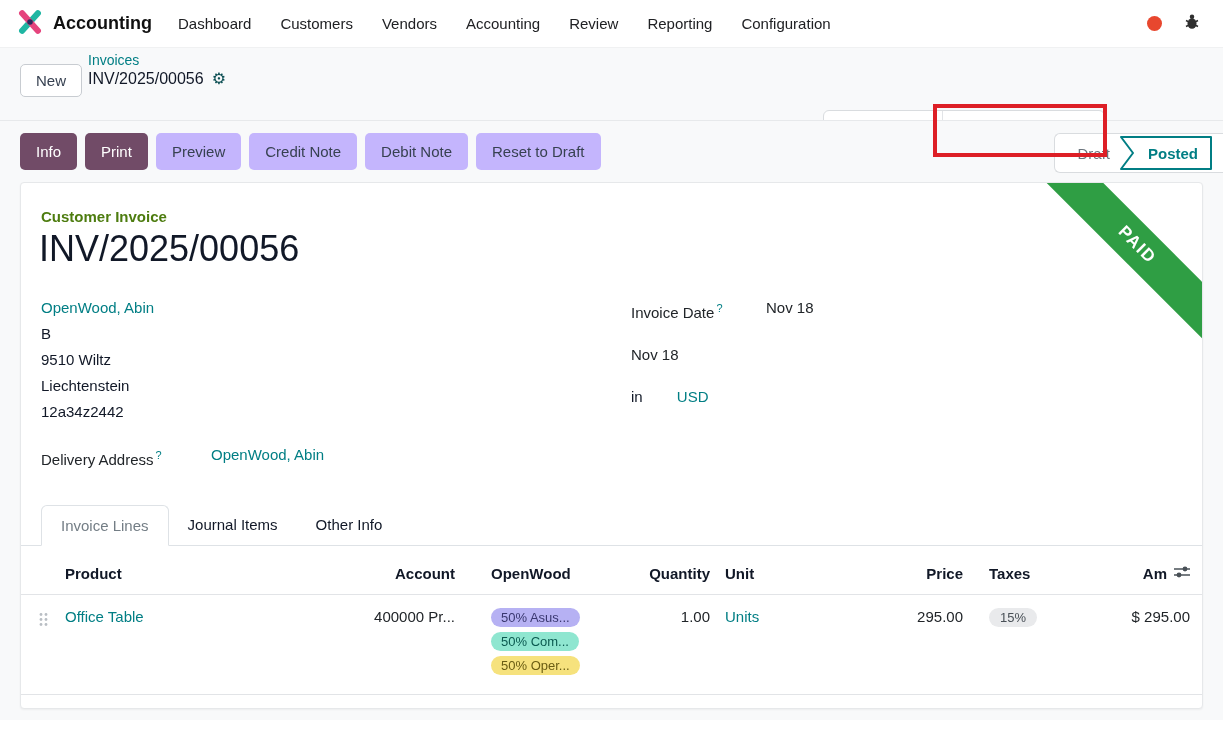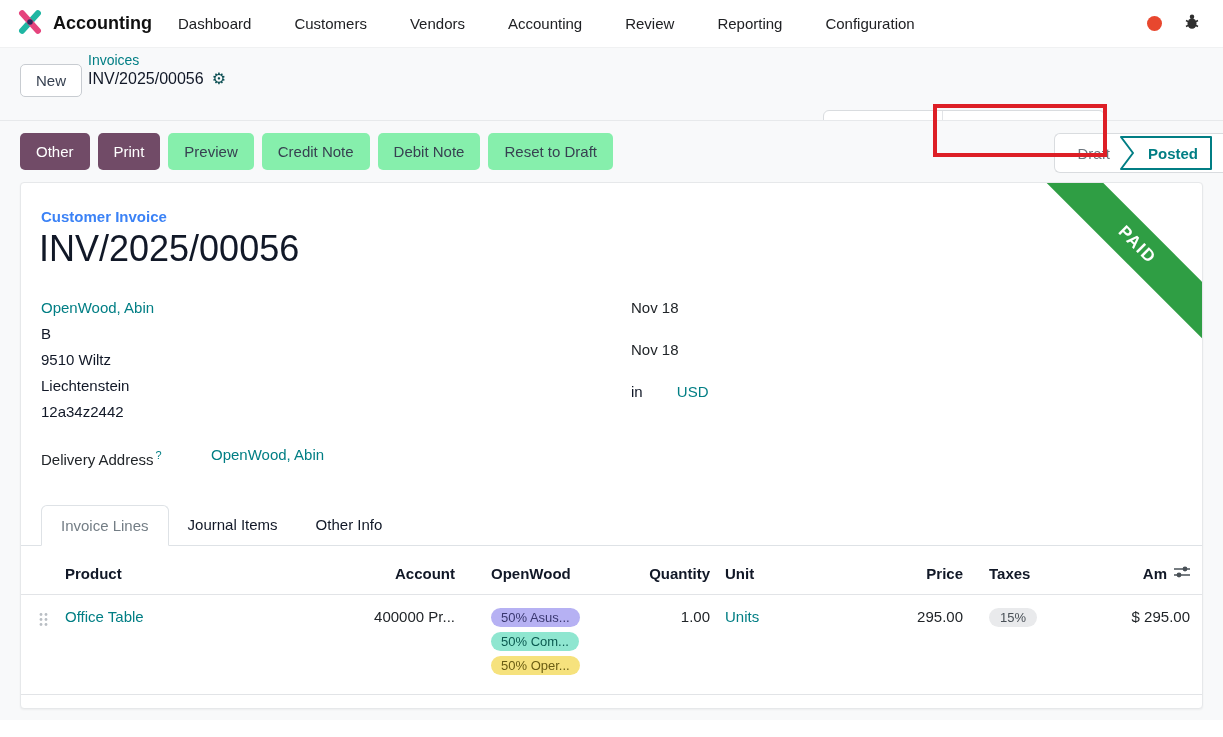--- a/index.html
+++ b/index.html
@@ -5,21 +5,21 @@
   * { box-sizing: border-box; }
   body {
     margin: 0; width: 1223px; height: 737px; overflow: hidden;
     font-family: "Liberation Sans", sans-serif; background: #f8f9fa; color: #212529;
     position: relative;
   }
   
   .topnav { height: 48px; background: #fff; display: flex; align-items: center; padding: 0 14px 0 16px; border-bottom: 1px solid #f0f1f2; }
   .brand { display: flex; align-items: center; gap: 9px; margin-right: 26px; cursor: pointer; }
   .app-name { font-size: 18px; font-weight: 700; color: #111; }
-  .menu { display: flex; gap: 43px; font-size: 15px; color: #202124; }
+  .menu { display: flex; gap: 29px; font-size: 15px; color: #202124; }
   .menu span { cursor: pointer; }
   .nav-right { margin-left: auto; display: flex; align-items: center; gap: 21px; padding-right: 8px; }
   .record-dot { width: 15px; height: 15px; border-radius: 50%; background: #e8472e; }
 
   
   .control-panel { position: relative; height: 72px; background: #f8f9fa; }
   .btn-new { position: absolute; left: 20px; top: 16px; padding: 7px 15px; background: #fff; border: 1px solid #c8ccd1; border-radius: 5px; font-size: 15px; color: #374151; cursor: pointer; font-family: inherit; }
   .breadcrumb { position: absolute; left: 88px; top: 4px; }
   .bc-parent { font-size: 14px; color: #017E84; cursor: pointer; }
   .bc-current-row { display: flex; align-items: center; gap: 8px; margin-top: 2px; }
@@ -30,31 +30,31 @@
   .smart-btn { display: flex; align-items: center; gap: 10px; padding: 0 16px; font-size: 13px; color: #374151; background: transparent; border: none; cursor: pointer; font-family: inherit; }
   .smart-btn + .smart-btn { border-left: 1px solid #e2e4e7; }
   .payments-text { display: flex; flex-direction: column; line-height: 15px; text-align: left; }
   .dollar { color: #017E84; font-size: 17px; font-weight: 700; }
   .annotation { position: absolute; left: 933px; top: 56px; width: 174px; height: 53px; border: 4px solid #dd1f26; z-index: 5; pointer-events: none; }
 
   
   .action-bar { position: relative; height: 62px; background: #f8f9fa; border-top: 1px solid #e7e9eb; display: flex; align-items: center; gap: 8px; padding-left: 20px; }
   .btn { height: 37px; padding: 0 16px; border-radius: 5px; font-size: 15px; border: none; cursor: pointer; font-family: inherit; }
   .btn-primary { background: #714B67; color: #fff; }
-  .btn-sec { background: #86efac; color: #374151; }
+  .btn-sec { background: #c4b5fd; color: #374151; }
   .statusbar { position: absolute; right: 0; top: 12px; height: 40px; background: #fff; border: 1px solid #d9dcdf; border-right: none; border-radius: 6px 0 0 6px; display: flex; align-items: center; padding: 0 7px 0 22px; }
   .status-draft { color: #6c757d; font-size: 15px; margin-right: 10px; cursor: pointer; }
   .posted-wrap { position: relative; width: 96px; height: 34px; cursor: pointer; }
   .posted-wrap svg { position: absolute; inset: 0; }
   .posted-label { position: absolute; inset: 0; display: flex; align-items: center; justify-content: center; padding-left: 10px; color: #017E84; font-size: 15px; font-weight: 600; }
 
   
   .sheet { position: relative; margin: 0 20px; height: 527px; background: #fff; border: 1px solid #e6e8ea; border-radius: 4px; overflow: hidden; box-shadow: 0 1px 2px rgba(0,0,0,0.05); }
   .ribbon { position: absolute; top: 42px; right: -60px; width: 250px; transform: rotate(45deg); background: #2f9e44; color: #fff; text-align: center; font-size: 17px; font-weight: 700; letter-spacing: 1.5px; padding: 10px 0; z-index: 2; }
-  .doc-type { margin: 25px 0 0 20px; font-size: 15px; font-weight: 700; color: #3b82f6; }
+  .doc-type { margin: 25px 0 0 20px; font-size: 15px; font-weight: 700; color: #4d7c0f; }
   .inv-title { margin: 3px 0 0 18px; font-size: 36px; font-weight: 500; color: #111827; }
 
   .fields { display: flex; margin: 25px 0 0 20px; }
   .fcol-left { width: 590px; }
   .frow { display: flex; line-height: 26px; font-size: 15px; }
   .flabel { width: 170px; color: #212529; }
   .fcol-right .flabel { width: 135px; }
   .flabel sup { color: #017E84; font-size: 11px; margin-left: 2px; }
   .link { color: #017E84; text-decoration: none; cursor: pointer; }
   .addr div { line-height: 26px; color: #111827; }
@@ -151,21 +151,21 @@
     </button>
     <button class="smart-btn">
       <span class="dollar">$</span>
       <span>Cash Basis Entries</span>
     </button>
   </div>
   <div class="annotation"></div>
 </div>
 
 <div class="action-bar">
-  <button class="btn btn-primary">Other</button>
+  <button class="btn btn-primary">Info</button>
   <button class="btn btn-primary">Print</button>
   <button class="btn btn-sec">Preview</button>
   <button class="btn btn-sec">Credit Note</button>
   <button class="btn btn-sec">Debit Note</button>
   <button class="btn btn-sec">Reset to Draft</button>
 
   <div class="statusbar">
     <span class="status-draft">Draft</span>
     <span class="posted-wrap">
       <svg viewBox="0 0 96 34" width="96" height="34">
@@ -194,20 +194,21 @@
         </span>
       </div>
       <div class="frow delivery">
         <span class="flabel"><span>Delivery Address</span><sup>?</sup></span>
         <a class="link">OpenWood, Abin</a>
       </div>
     </div>
 
     <div class="fcol-right">
       <div class="frow">
+        <span class="flabel"><span>Invoice Date</span><sup>?</sup></span>
         <span>Nov 18</span>
       </div>
       <div class="frow">
         <span>Nov 18</span>
       </div>
       <div class="frow">
         <span class="currency-val">
           <span class="in">in</span>
           <a class="link">USD</a>
         </span>

